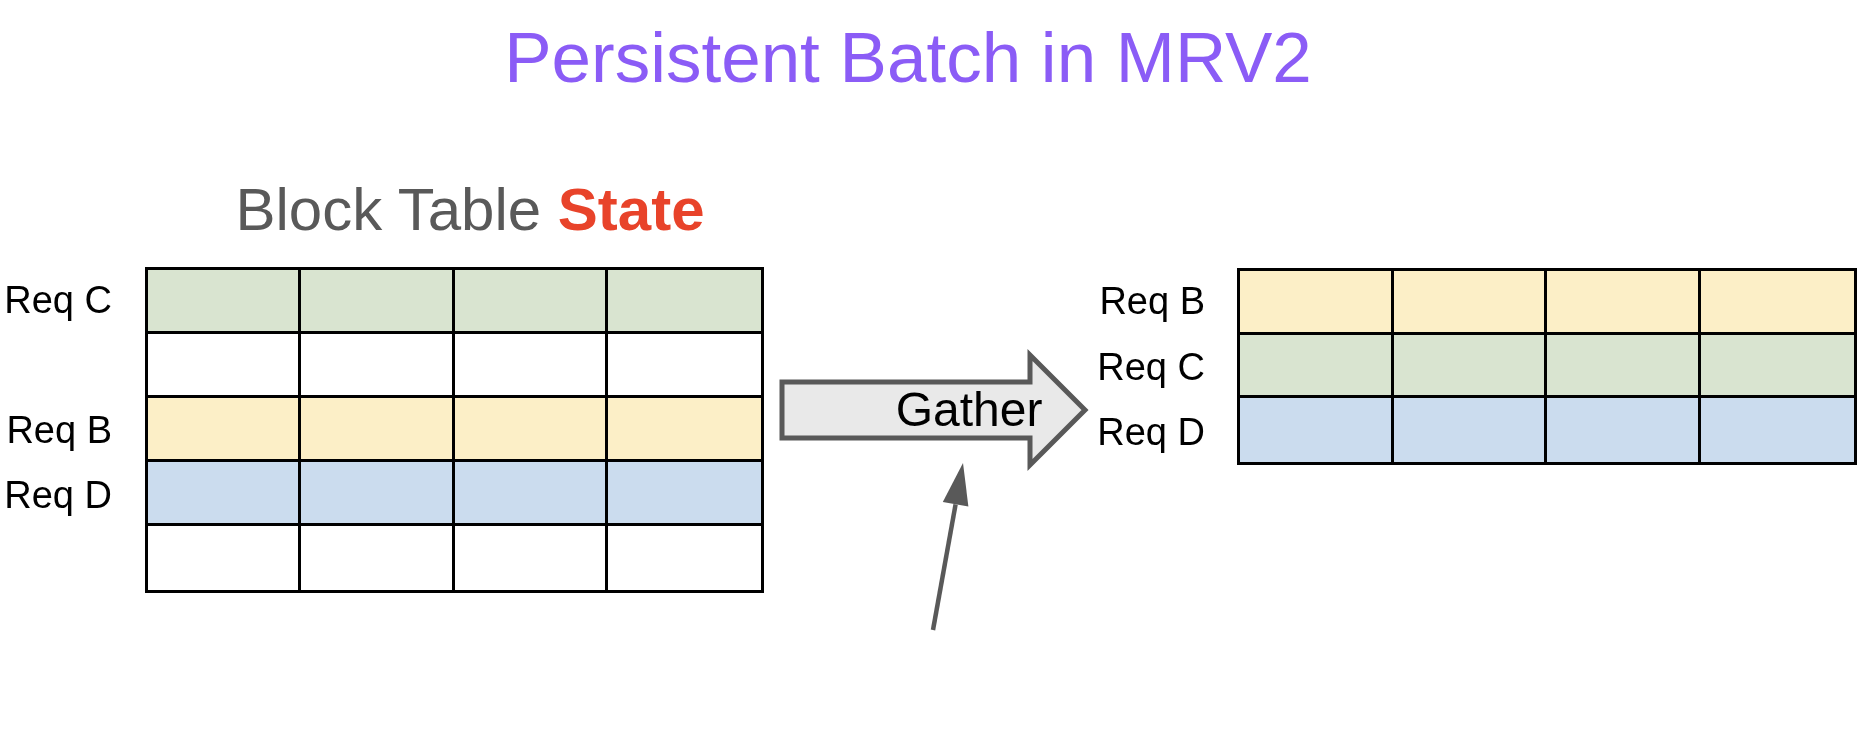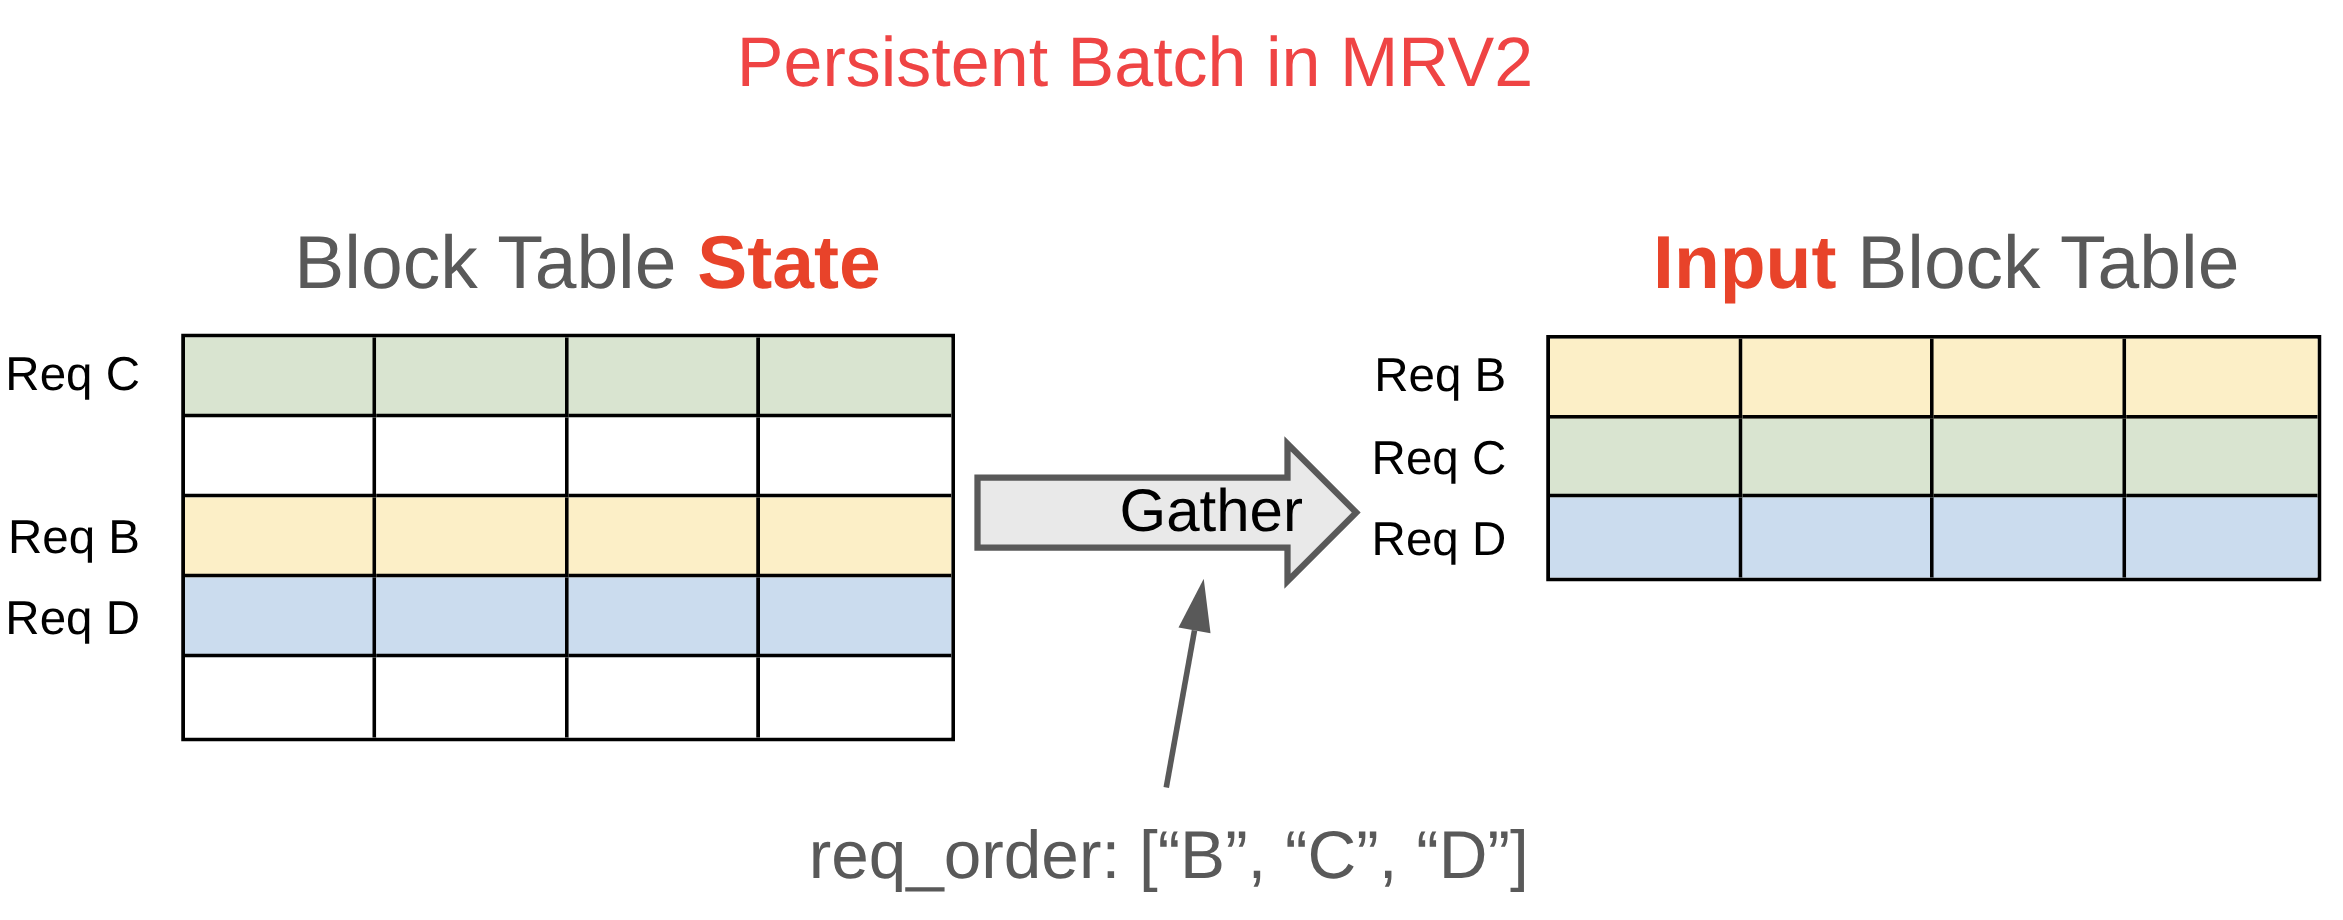--- a/index.html
+++ b/index.html
@@ -9,23 +9,23 @@
     height: 736px;
     background: #ffffff;
     overflow: hidden;
     font-family: "Liberation Sans", sans-serif;
   }
   .title {
     position: absolute;
     left: 908px;
     top: 22px;
     transform: translateX(-50%);
-    font-size: 56px;
+    font-size: 71px;
     line-height: 1;
-    color: #ef4444;
+    color: #8b5cf6;
     white-space: nowrap;
   }
   .heading {
     position: absolute;
     top: 180px;
     transform: translateX(-50%);
     font-size: 60px;
     line-height: 1;
     color: var(--heading-gray);
     white-space: nowrap;
@@ -113,24 +113,20 @@
 
 <div class="canvas">
 
   <div class="title">Persistent Batch in MRV2</div>
 
   <div class="heading left-heading">
     <span>Block Table</span>
     <span class="accent">State</span>
   </div>
 
-  <div class="heading right-heading">
-    <span class="accent">Input</span>
-    <span>Block Table</span>
-  </div>
 
   <div class="btable" id="left-table" style="grid-template-rows: repeat(5, 1fr); grid-template-columns: repeat(4, 1fr);">
       <div class="bcell" style="background: rgb(217, 228, 208);"></div>
       <div class="bcell" style="background: rgb(217, 228, 208);"></div>
       <div class="bcell" style="background: rgb(217, 228, 208);"></div>
       <div class="bcell lc" style="background: rgb(217, 228, 208);"></div>
       <div class="bcell" style="background: rgb(255, 255, 255);"></div>
       <div class="bcell" style="background: rgb(255, 255, 255);"></div>
       <div class="bcell" style="background: rgb(255, 255, 255);"></div>
       <div class="bcell lc" style="background: rgb(255, 255, 255);"></div>
@@ -165,21 +161,20 @@
   <svg class="gather-arrow-svg" viewBox="0 0 325 130" xmlns="http://www.w3.org/2000/svg">
     <polygon class="gather-poly" points="12,37 260,37 260,10 315,65 260,120 260,93 12,93"></polygon>
   </svg>
   <div class="gather-label">Gather</div>
 
   <svg class="pointer-arrow-svg" viewBox="0 0 100 200" xmlns="http://www.w3.org/2000/svg">
     <line class="pointer-line" x1="33" y1="180" x2="55.6" y2="54.3"></line>
     <polygon class="pointer-head" points="63,13 68.4,56.6 42.8,52"></polygon>
   </svg>
 
-  <div class="annotation">req_order: [“B”, “C”, “D”]</div>
 
 <div class="rowlabel" style="right: 1762px; top: 299.6px;">Req C</div>
     <div class="rowlabel" style="right: 1762px; top: 430px;">Req B</div>
     <div class="rowlabel" style="right: 1762px; top: 495.2px;">Req D</div>
     <div class="rowlabel" style="right: 669px; top: 300.833px;">Req B</div>
     <div class="rowlabel" style="right: 669px; top: 366.5px;">Req C</div>
     <div class="rowlabel" style="right: 669px; top: 432.167px;">Req D</div>
   </div>
 
 </body></html>

